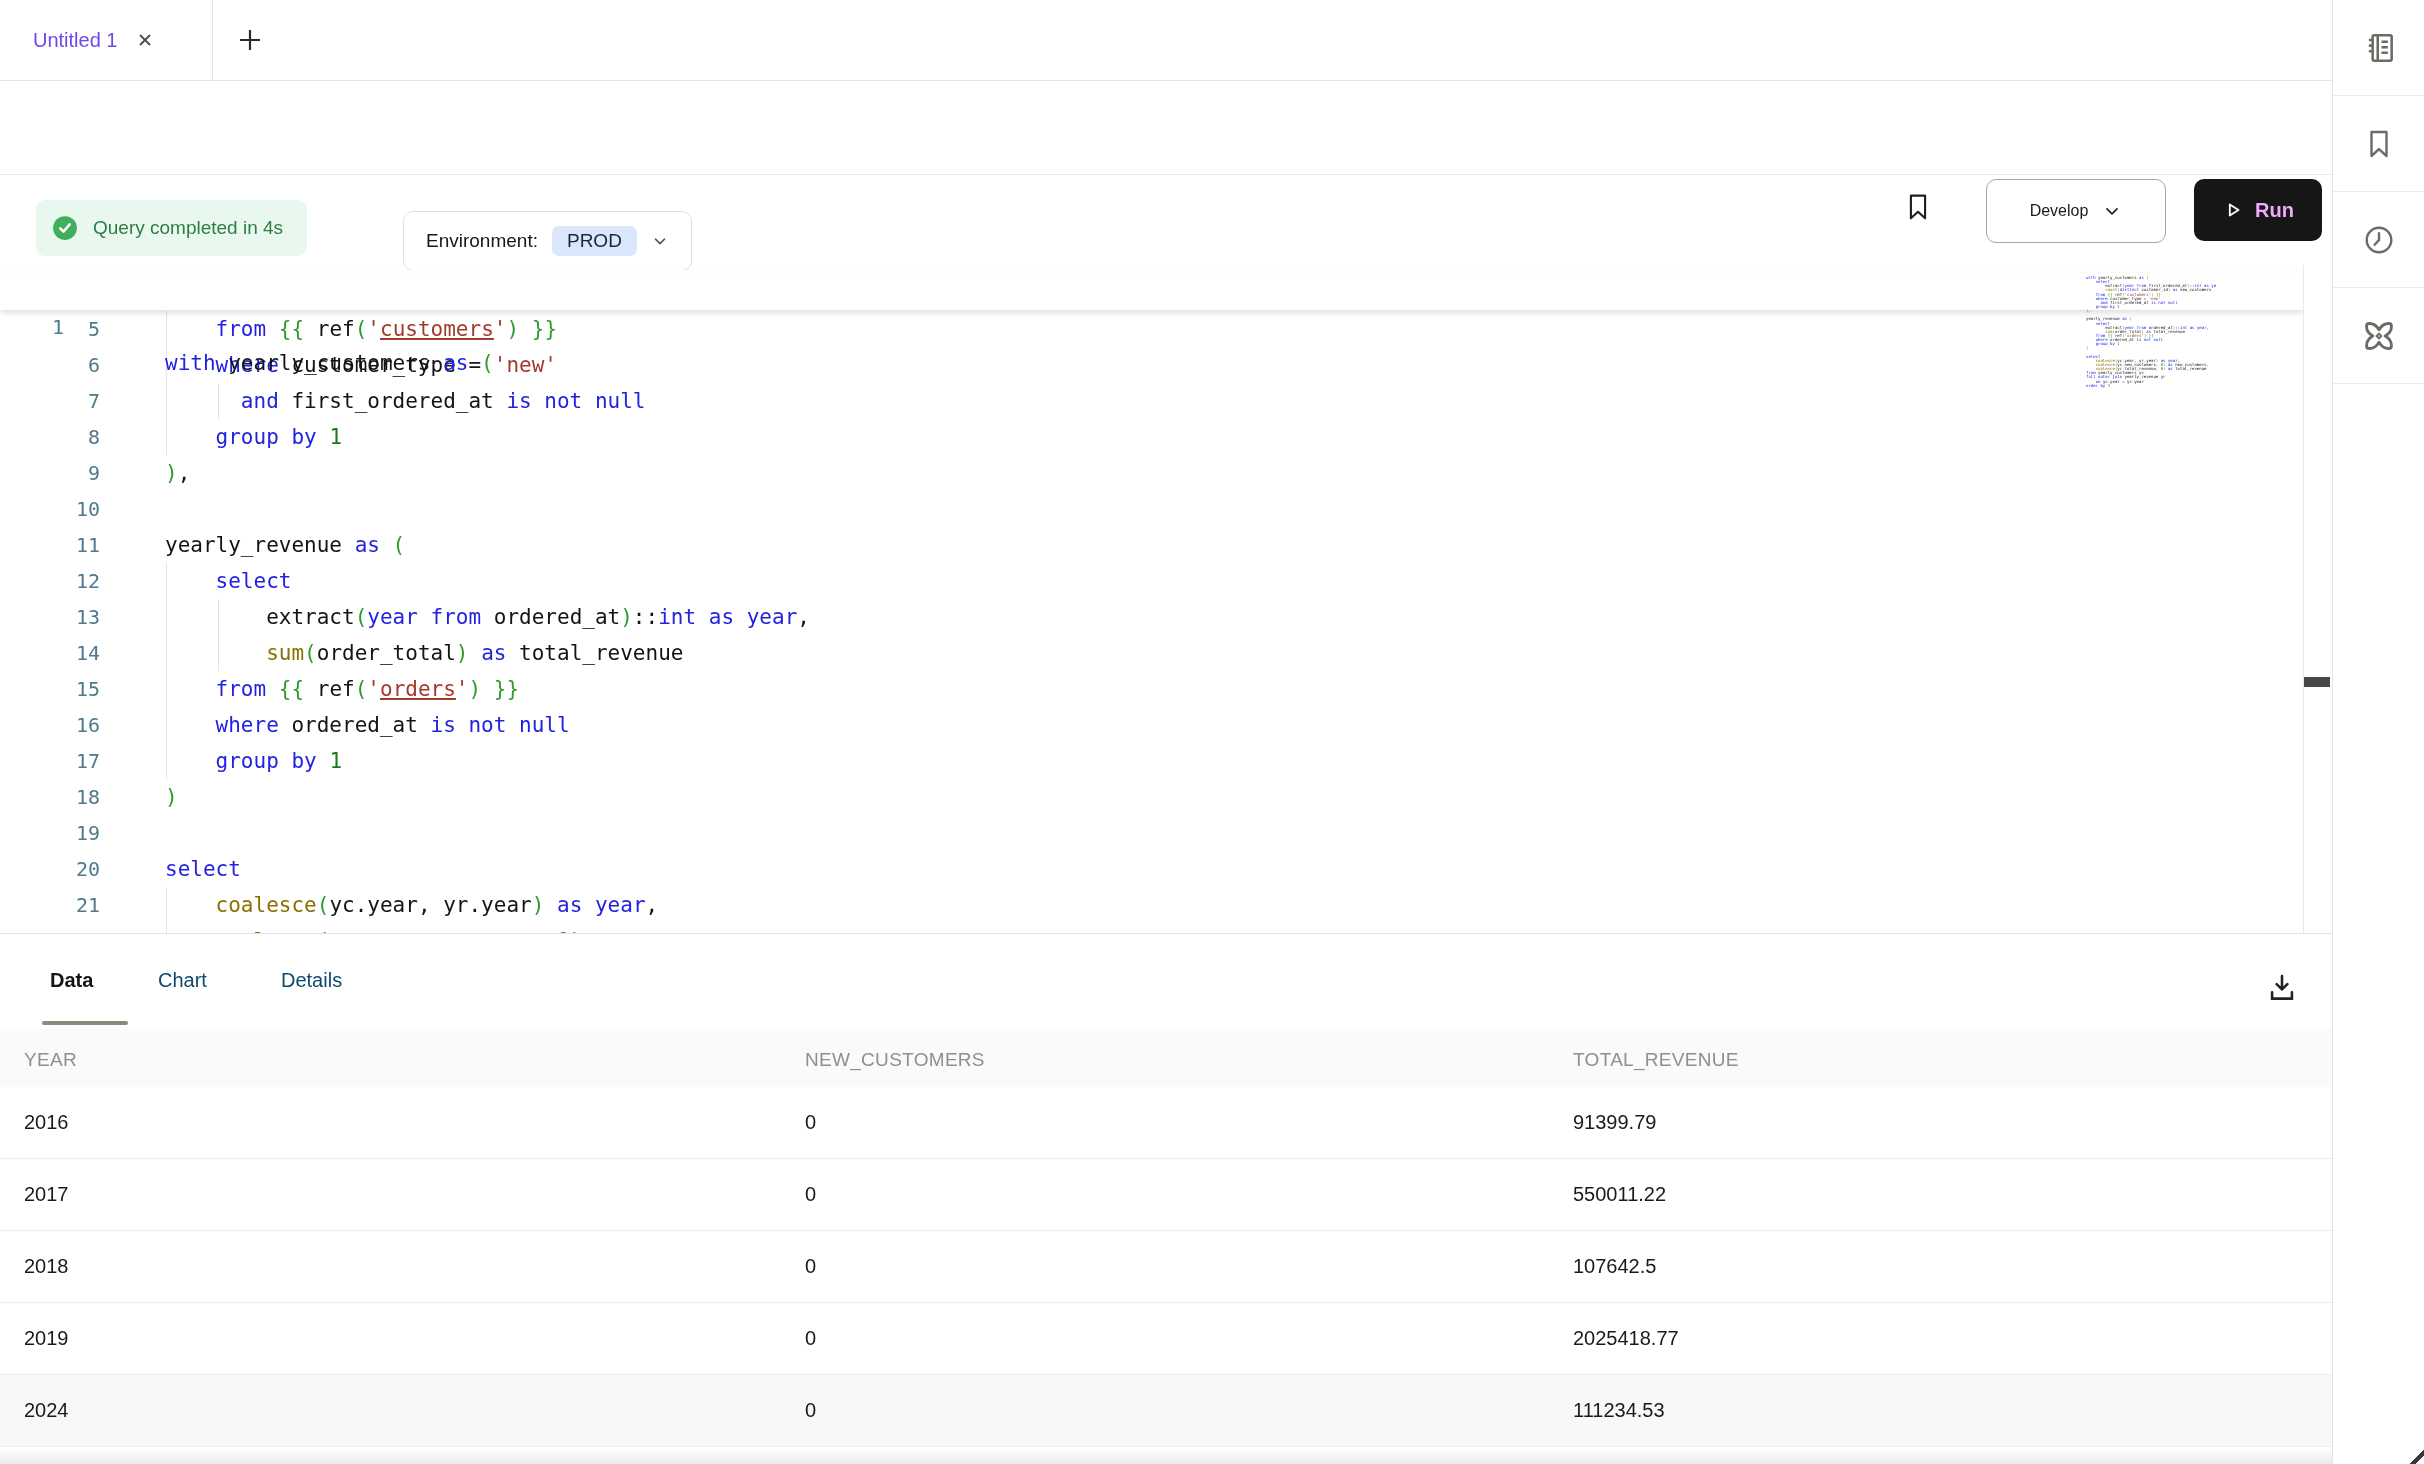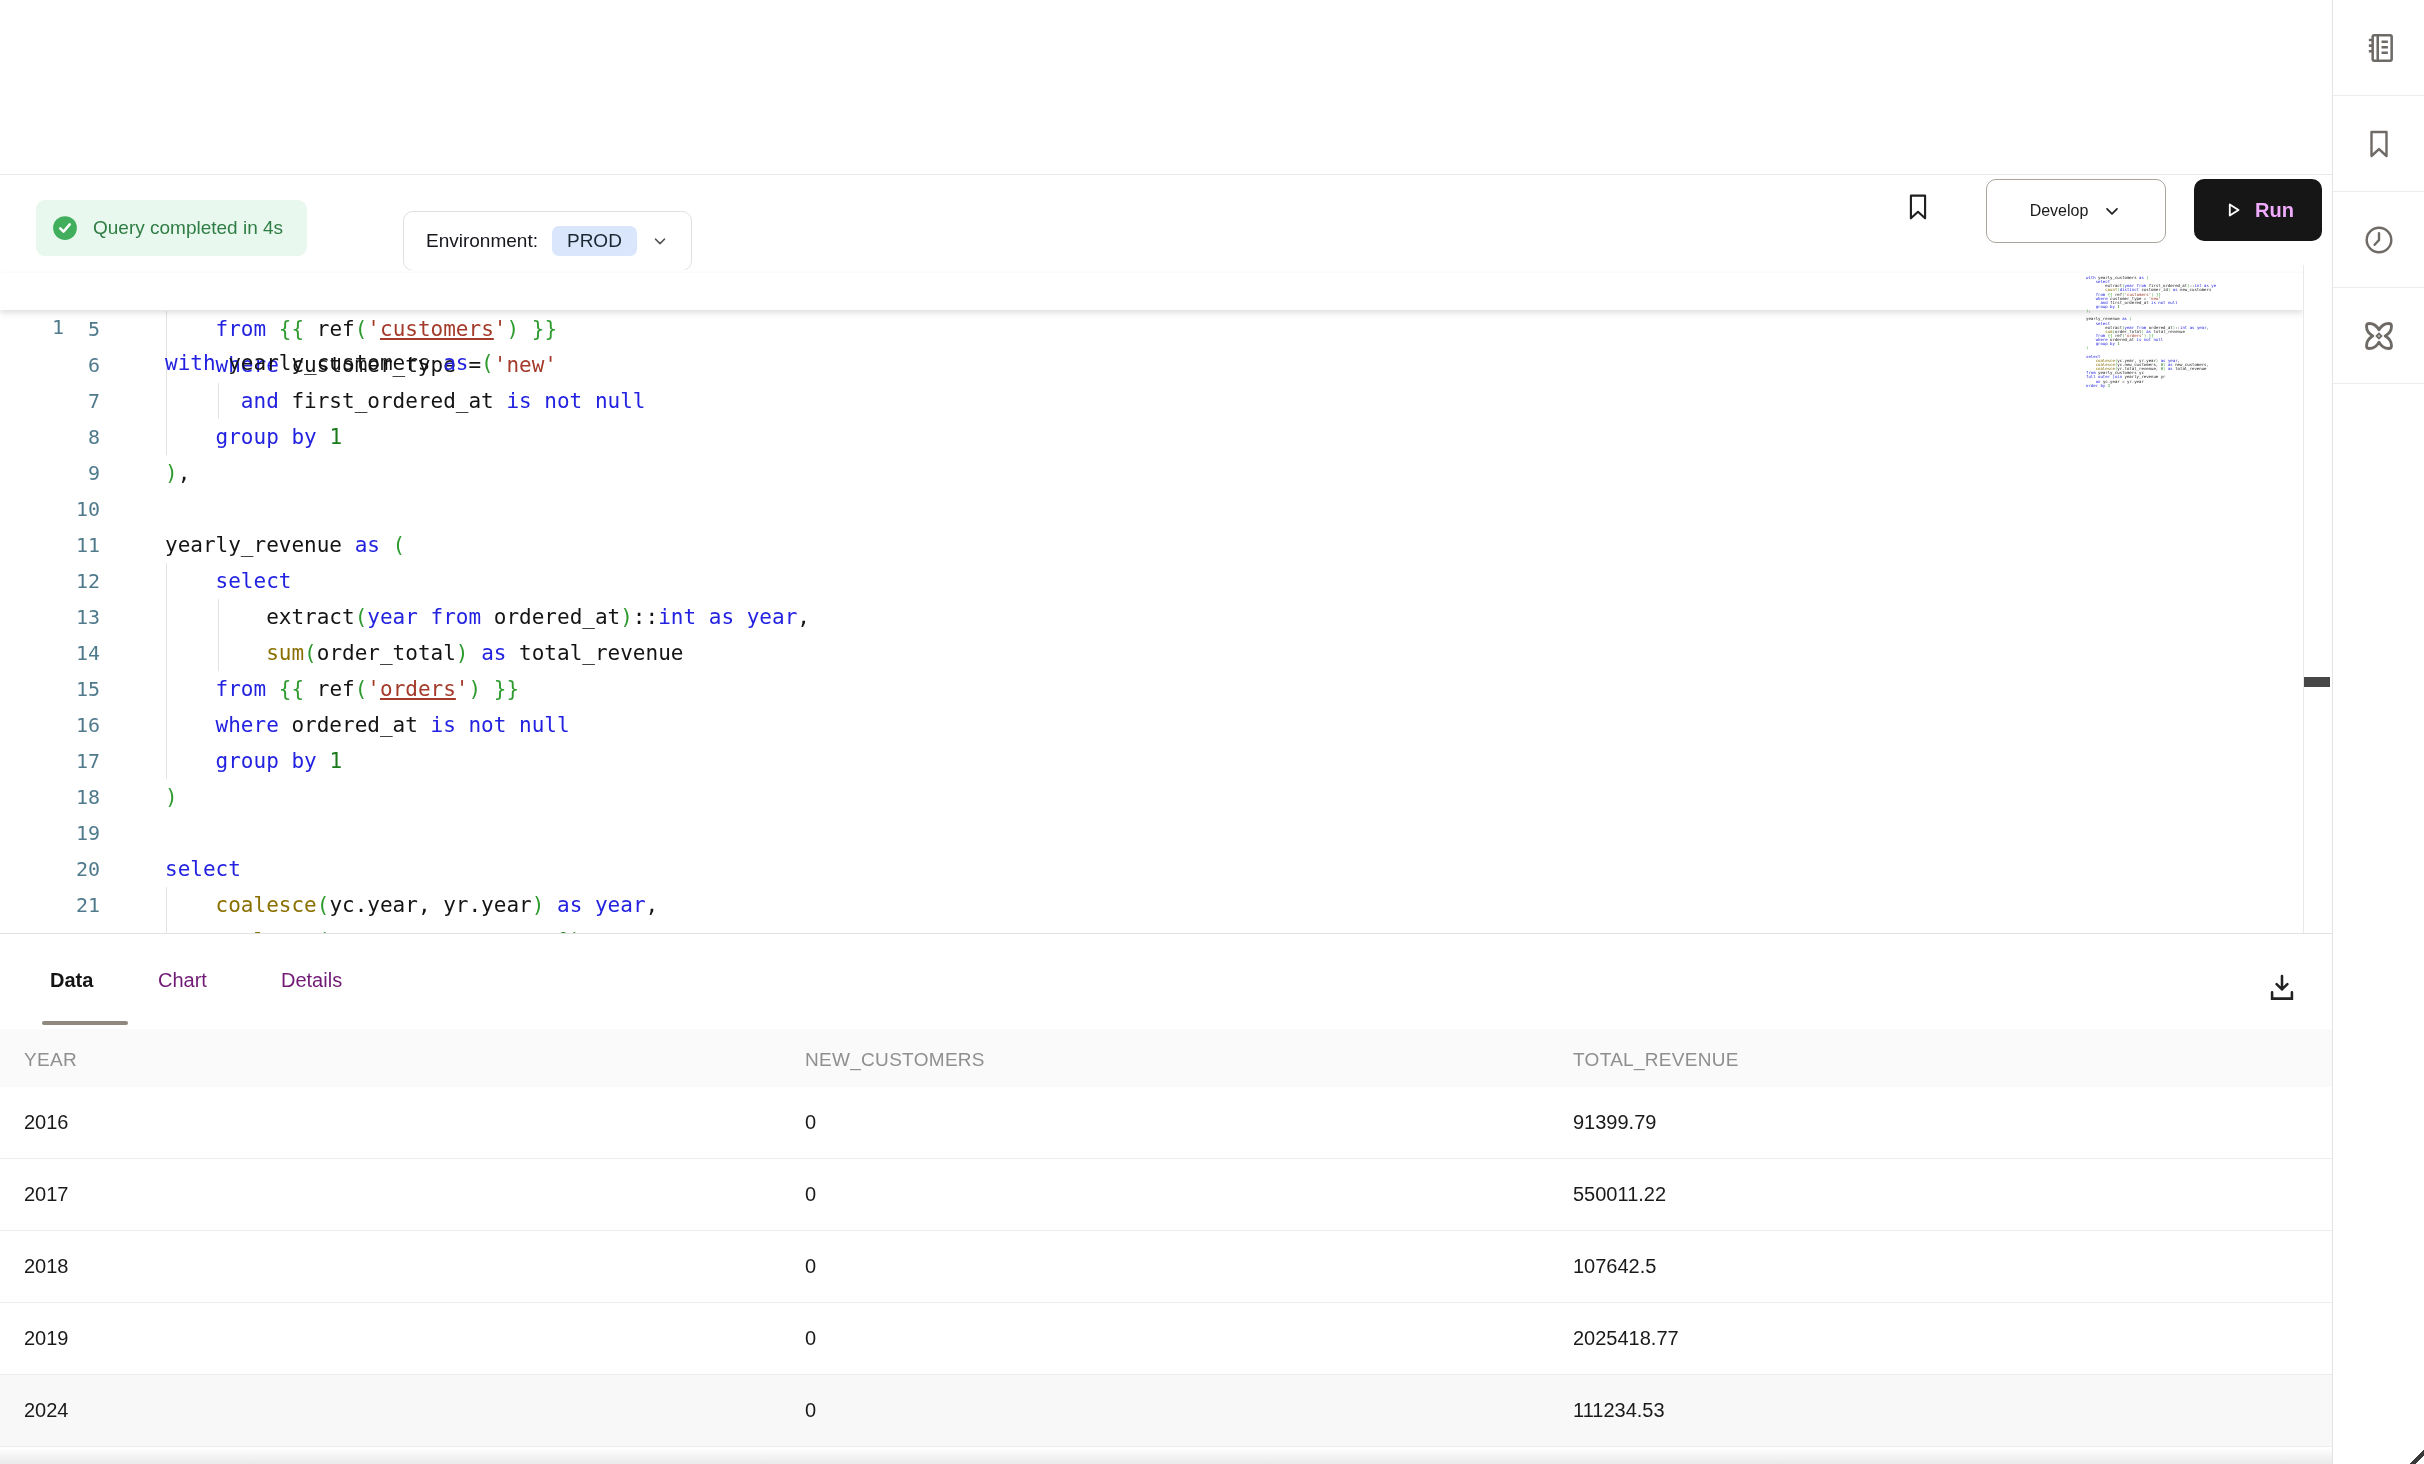--- a/index.html
+++ b/index.html
@@ -44,21 +44,21 @@
   .tk-k{color:#2222e0;} .tk-p{color:#141414;} .tk-f{color:#8a7000;} .tk-s{color:#a33a2a;}
   .tk-l{color:#a33a2a;text-decoration:underline;} .tk-b{color:#2e9b2e;} .tk-j{color:#2e9b2e;} .tk-n{color:#1a7a1a;}
   .guide{position:absolute;width:1px;background:#e2e2e2;}
   #minimap{position:absolute;left:2086px;top:6px;width:130px;height:130px;font-size:4px;line-height:4.15px;z-index:6;}
   .mm-line{white-space:pre;height:4.15px;overflow:hidden;}
   #ed-right-line{position:absolute;left:2303px;top:265px;width:1px;height:668px;background:#e8e8e8;}
   #scroll-thumb{position:absolute;left:2304px;top:677px;width:26px;height:10px;background:#474747;}
 
   
   #results{position:absolute;left:0;top:933px;width:2332px;height:531px;background:#fff;border-top:1px solid #e2e2e2;box-sizing:border-box;}
-  .rtab{position:absolute;top:35px;font-size:20px;color:#701a75;cursor:pointer;}
+  .rtab{position:absolute;top:35px;font-size:20px;color:#0c4a6e;cursor:pointer;}
   .rtab.active{color:#141414;font-weight:600;}
   #rtab-underline{position:absolute;left:42px;top:87px;width:86px;height:4px;background:#8e887e;border-radius:2px;}
   #dl-btn{position:absolute;left:2258px;top:30px;width:48px;height:48px;display:flex;align-items:center;justify-content:center;cursor:pointer;}
   #thead{position:absolute;left:0;top:95px;width:100%;height:62px;background:#fafafa;border-bottom:1px solid #e6e6e6;box-sizing:border-box;}
   .th{position:absolute;top:0;height:62px;line-height:62px;color:#8f8f8f;font-size:19px;letter-spacing:.3px;}
   #tbody{position:absolute;left:0;top:153px;width:100%;}
   .tr{position:relative;width:100%;height:72px;border-bottom:1px solid #ececec;box-sizing:border-box;background:#fff;}
   .tr:last-child{background:#f8f8f8;}
   .td{position:absolute;top:0;height:71px;line-height:71px;font-size:20px;color:#1a1a1a;}
   .col-0{left:24px;} .col-1{left:805px;} .col-2{left:1573px;}
@@ -69,20 +69,35 @@
   .sb-cell{width:100%;height:96px;border-bottom:1px solid #ececec;display:flex;align-items:center;justify-content:center;box-sizing:border-box;cursor:pointer;}
   #grip{position:absolute;right:0;bottom:0;width:16px;height:16px;
         background:linear-gradient(135deg,transparent 55%,#3a3a3a 55%,#3a3a3a 72%,transparent 72%);}
   svg{display:block;}
 </style>
 </head>
 <body>
 
 <div id="page">
 
+  <div id="tabbar">
+    <div id="tab-active">
+      <span class="tab-label">Untitled 1</span>
+      <span class="xwrap">
+        <svg width="22" height="22" viewBox="0 0 22 22">
+          <path d="M6 6L16 16M16 6L6 16" stroke="#4a4a4a" stroke-width="1.8" fill="none"></path>
+        </svg>
+      </span>
+    </div>
+    <div id="new-tab">
+      <svg width="28" height="28" viewBox="0 0 28 28">
+        <path d="M14 4v20M4 14h20" stroke="#2b2b2b" stroke-width="2.2" fill="none"></path>
+      </svg>
+    </div>
+  </div>
 
   <div id="toolbar">
     <div id="bm-btn">
       <svg width="34" height="34" viewBox="0 0 24 24">
         <path d="M7 4h10v16l-5-4.6L7 20z" stroke="#1f1f1f" stroke-width="1.5" fill="none" stroke-linejoin="round"></path>
       </svg>
     </div>
     <div id="develop-btn">
       <span>Develop</span>
       <svg width="20" height="20" viewBox="0 0 24 24">

